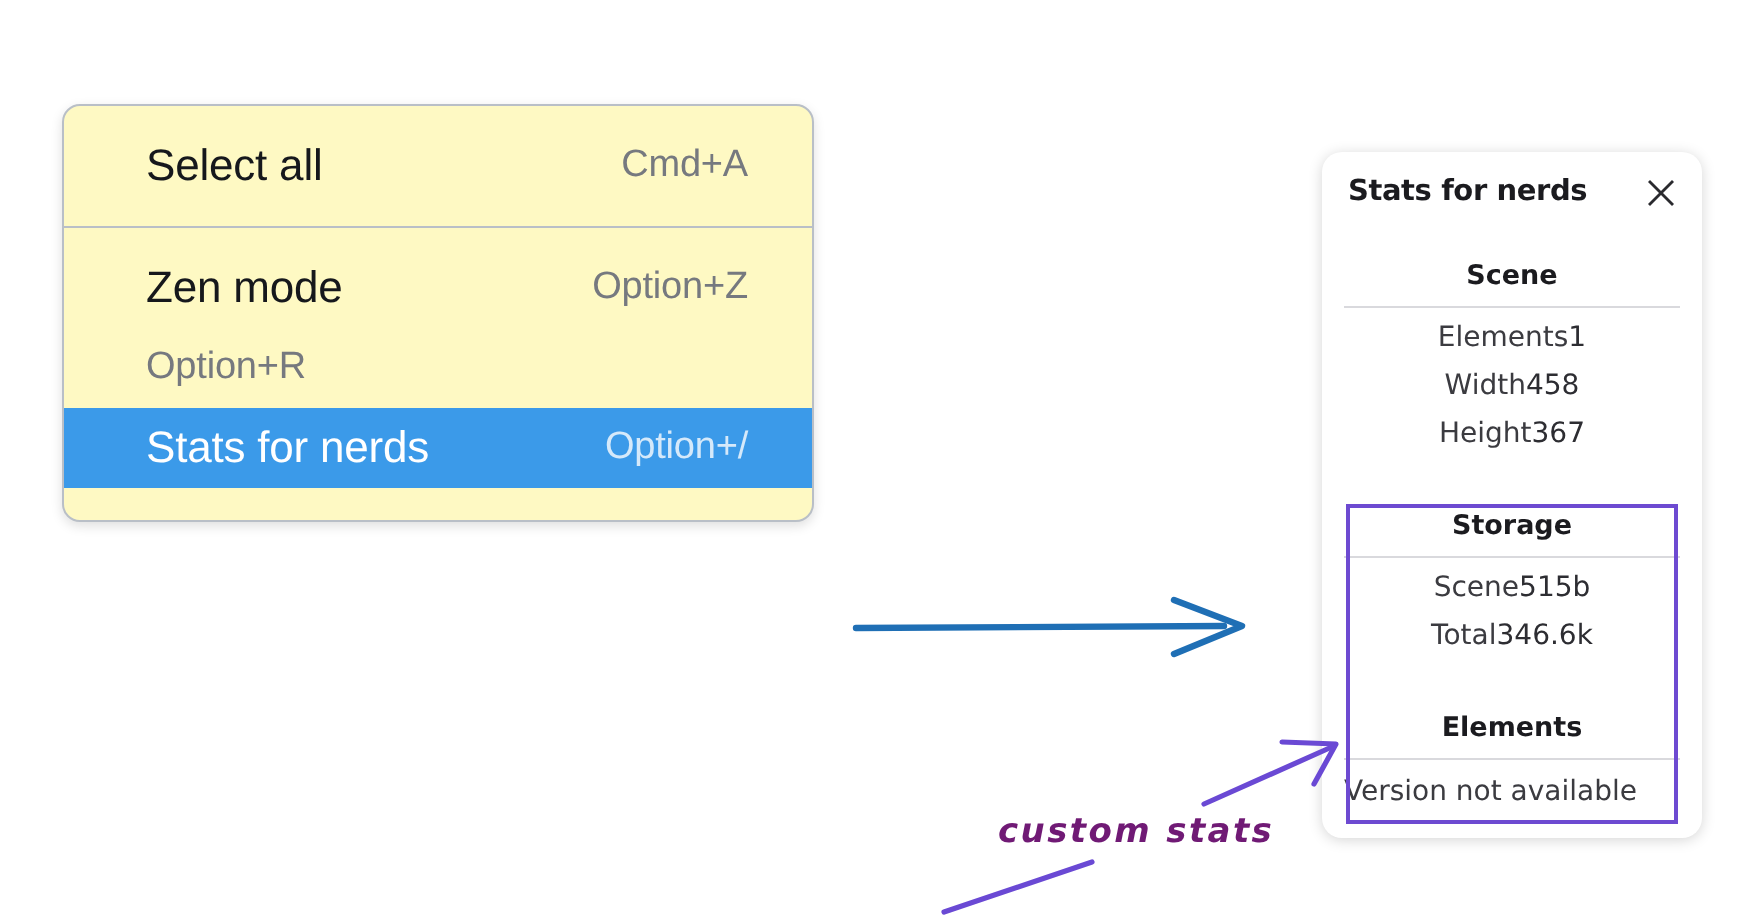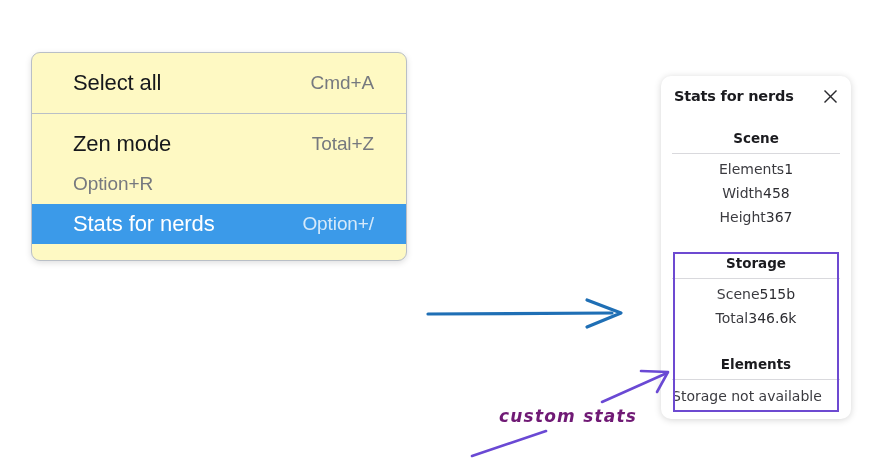--- a/index.html
+++ b/index.html
@@ -171,21 +171,21 @@
       <span class="mi-label">Select all</span>
       <span class="mi-shortcut">Cmd+A</span>
     </div>
   </div>
 
   <div class="menu-sep"></div>
 
   <div class="menu-group">
     <div class="menu-item">
       <span class="mi-label">Zen mode</span>
-      <span class="mi-shortcut">Total+Z</span>
+      <span class="mi-shortcut">Option+Z</span>
     </div>
     <div class="menu-item">
       <span class="mi-shortcut">Option+R</span>
     </div>
     <div class="menu-item selected">
       <span class="mi-label">Stats for nerds</span>
       <span class="mi-shortcut">Option+/</span>
     </div>
   </div>
 
@@ -229,21 +229,21 @@
     </div>
     <div class="stat-row">
       <span class="sl">Total</span>
       <span class="sv">346.6k</span>
     </div>
   </div>
 
   <div class="sect">
     <div class="sect-title">Elements</div>
     <div class="sect-rule"></div>
-    <div class="single-row">Storage not available</div>
+    <div class="single-row">Version not available</div>
   </div>
 
   <div id="custom-stats-highlight"></div>
 </div>
 
 <svg id="annotations">
 
   <g>
     <line x1="428" y1="314" x2="612" y2="313" stroke="#1f6fb5" stroke-width="3.2" stroke-linecap="round"></line>
     <polyline points="587,300 621,313 587,327" fill="none" stroke="#1f6fb5" stroke-width="3.2" stroke-linecap="round" stroke-linejoin="round"></polyline>

